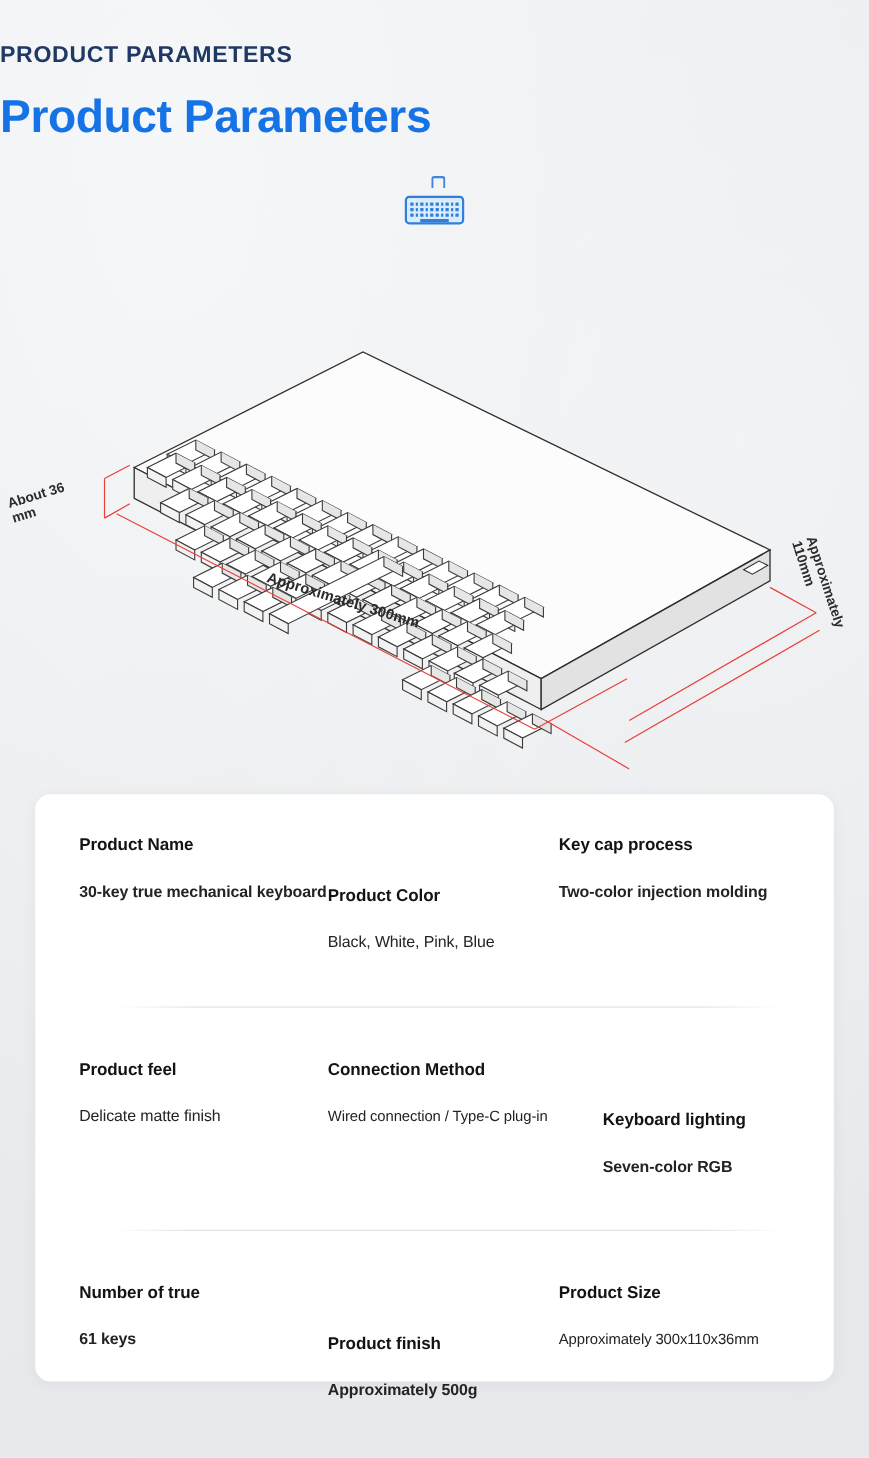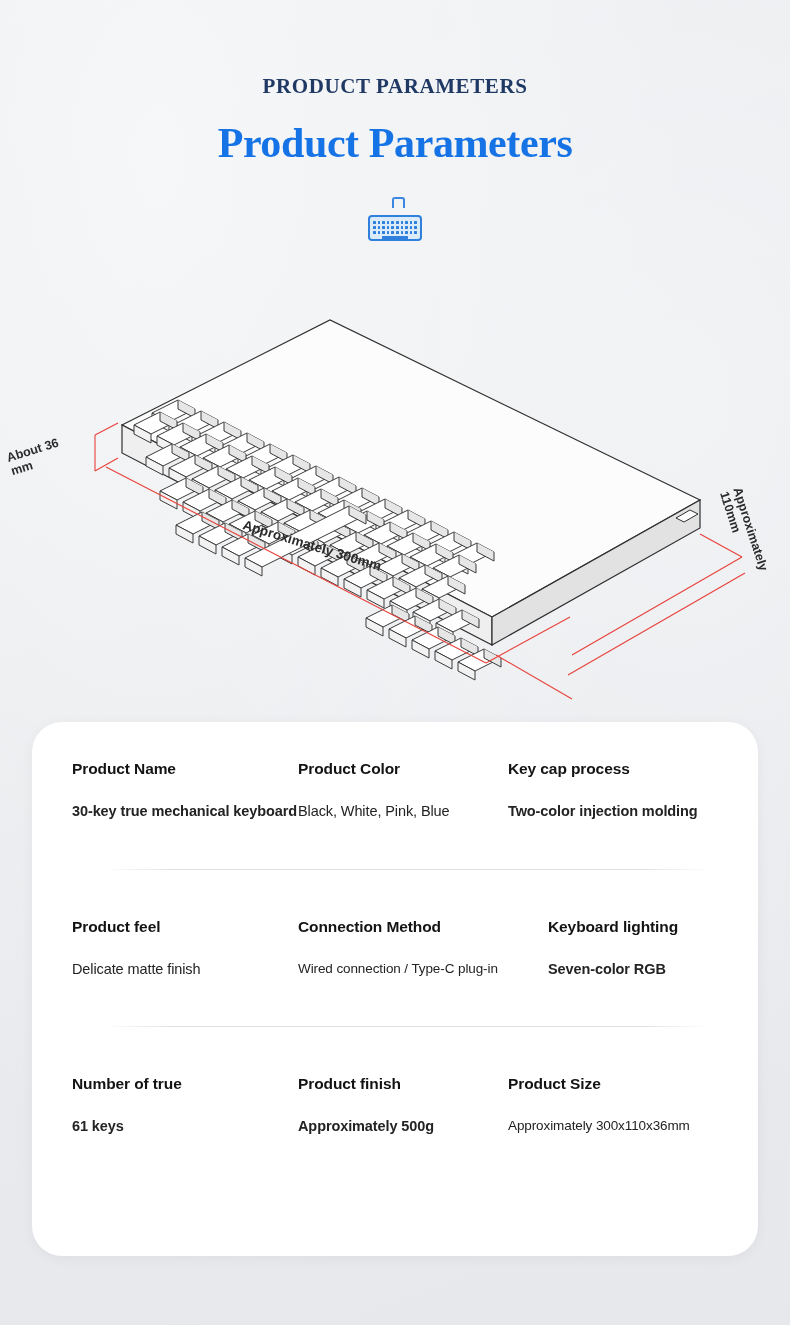--- a/index.html
+++ b/index.html
@@ -14,23 +14,21 @@
     width: 790px; height: 1325px;
     overflow: hidden;
     background:
       radial-gradient(ellipse at 20% 12%, #f6f7f8 0%, rgba(246,247,248,0) 60%),
       radial-gradient(ellipse at 85% 30%, #f2f3f5 0%, rgba(242,243,245,0) 55%),
       linear-gradient(160deg, #eef0f2 0%, #e9ebee 45%, #e6e8eb 100%);
   }
 
   
   .header {
-    padding-top: 74px;
-    text-align: center;
-    font-family: Liberation Serif, serif;
+    padding-top: 38px;
   }
   .eyebrow {
     font-size: 21px;
     font-weight: bold;
     letter-spacing: 0.6px;
     color: #1f3864;
   }
   .headline {
     margin-top: 20px;
     font-size: 42px;
@@ -101,41 +99,41 @@
   #dim-left  { left: 8px;  top: 442px; transform: rotate(-17deg); width: 60px; }
   #dim-front { left: 240px; top: 538px; transform: rotate(17deg); font-size: 13.5px; }
   #dim-right { left: 692px; top: 528px; transform: rotate(72deg); width: 110px; font-size: 12.5px;}
 
   
   .card {
     position: absolute;
     left: 32px; top: 722px;
     width: 726px; height: 534px;
     background: #ffffff;
-    border-radius: 30px;
+    border-radius: 14px;
     box-shadow: 0 2px 14px rgba(0,0,0,0.05);
     padding: 38px 40px 26px 40px;
   }
   .spec-row {
     display: flex;
     position: relative;
   }
   .spec-row + .spec-row { margin-top: 96px; }
   .spec-row .divider {
     position: absolute;
     left: 32px; right: 8px;
     bottom: -48px;
     height: 1px;
     background: linear-gradient(90deg, rgba(220,223,228,0) 0%, #dcdfe4 12%, #dcdfe4 88%, rgba(220,223,228,0) 100%);
   }
   .spec-cell {
     flex: 0 0 auto;
   }
   .spec-cell.c1 { width: 226px; }
-  .spec-cell.c2 { width: 210px; }
+  .spec-cell.c2 { width: 210px; margin-top: 46px; }
   .spec-cell.c3 { width: 250px; }
 
   .spec-label {
     font-size: 15.5px;
     font-weight: bold;
     color: #131313;
     letter-spacing: -0.1px;
   }
   .spec-value {
     margin-top: 24px;

